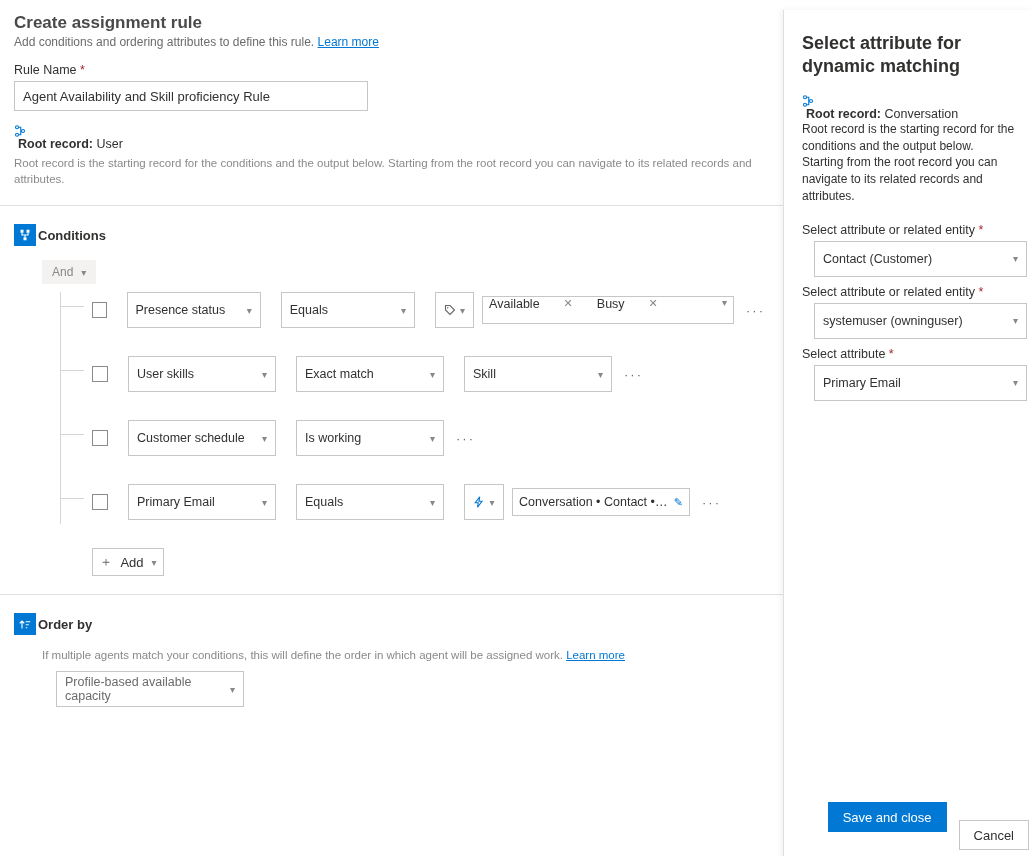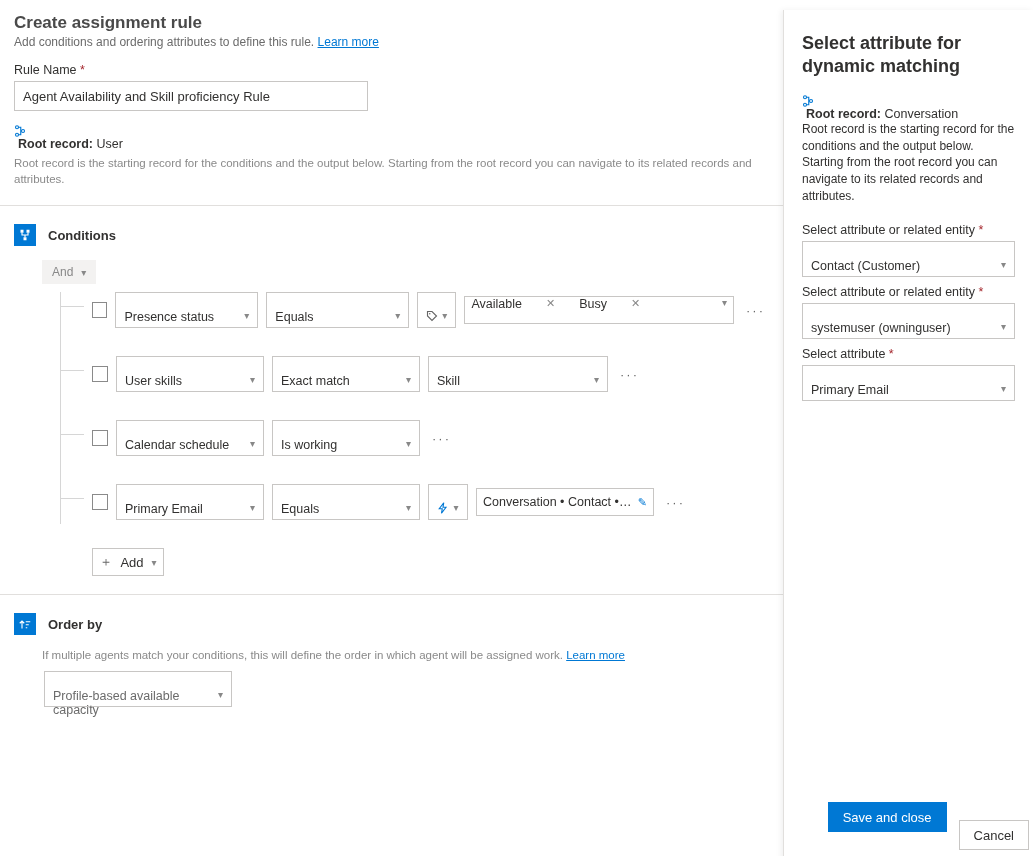--- a/index.html
+++ b/index.html
@@ -35,21 +35,21 @@
       font-size: 13px; color: #323130; background: #fff;
     }
     .root-line { margin-top: 14px; font-size: 12.5px; }
     .root-line .ic { color: #0078d4; margin-right: 4px; }
     .root-line b { font-weight: 600; }
     .root-desc { font-size: 11.5px; color: #8a8a8a; margin-top: 4px; line-height: 1.4; }
     .sec {
       border-top: 1px solid #e1dfdd; margin: 18px -14px 0 -14px; padding: 18px 14px 0 14px;
     }
     .sec-head {
-      display: flex; align-items: center; gap: 12px; font-size: 13px; font-weight: 600;
+      display: flex; align-items: center; gap: 2px; font-size: 13px; font-weight: 600;
       color: #323130; margin-bottom: 14px;
     }
     .sec-ic {
       width: 22px; height: 22px; background: #0078d4; color: #fff;
       display: inline-flex; align-items: center; justify-content: center;
       font-size: 12px;
     }
     .and-pill {
       display: inline-flex; align-items: center; gap: 8px;
       background: #f3f2f1; color: #888; font-size: 12px;
@@ -67,26 +67,26 @@
     }
     .crow::before {
       content: ""; position: absolute; left: 18px; top: 14px;
       width: 24px; border-top: 1px solid #d6d6d6;
     }
     .cb {
       width: 16px; height: 16px; border: 1px solid #8a8a8a; background: #fff; cursor: pointer;
     }
     .sel {
       border: 1px solid #c8c6c4; background: #fff; height: 28px;
-      display: flex; justify-content: space-between;
-      padding: 17px 8px; color: #323130; cursor: pointer; font-size: 12.5px;
+      display: flex; align-items: center; justify-content: space-between;
+      padding: 17px 8px; color: #323130; cursor: pointer; font-size: 12.5px; margin-left: 12px;
     }
     .sel.w1 { width: 148px; }
     .sel.w2 { width: 148px; }
-    .sel.w3 { width: 180px; }
+    .sel.w3 { width: 148px; }
     .sel.ic-only { width: 40px; justify-content: center; gap: 4px; color: #666; }
     .sel.dyn { color: #0078d4; }
     .multival {
       border: 1px solid #c8c6c4; background: #fff; height: 28px;
       display: flex; align-items: flex-start; padding: 0 6px; gap: 20px; font-size: 12.5px;
       width: 280px;
     }
     .tagx { color: #888; font-size: 11px; cursor: pointer; padding: 0 4px; }
     .dynval {
       border: 1px solid #c8c6c4; background: #fff; height: 28px;
@@ -217,21 +217,21 @@
           <span>Skill</span>
             <span class="chev">▾</span>
         </div>
         <span class="dots">···</span>
       </div>
 
       
       <div class="crow">
         <span class="cb"></span>
         <div class="sel w1">
-          <span>Calendar schedule</span>
+          <span>Customer schedule</span>
             <span class="chev">▾</span>
         </div>
         <div class="sel w2">
           <span>Is working</span>
             <span class="chev">▾</span>
         </div>
         <span class="dots">···</span>
       </div>
 
       

